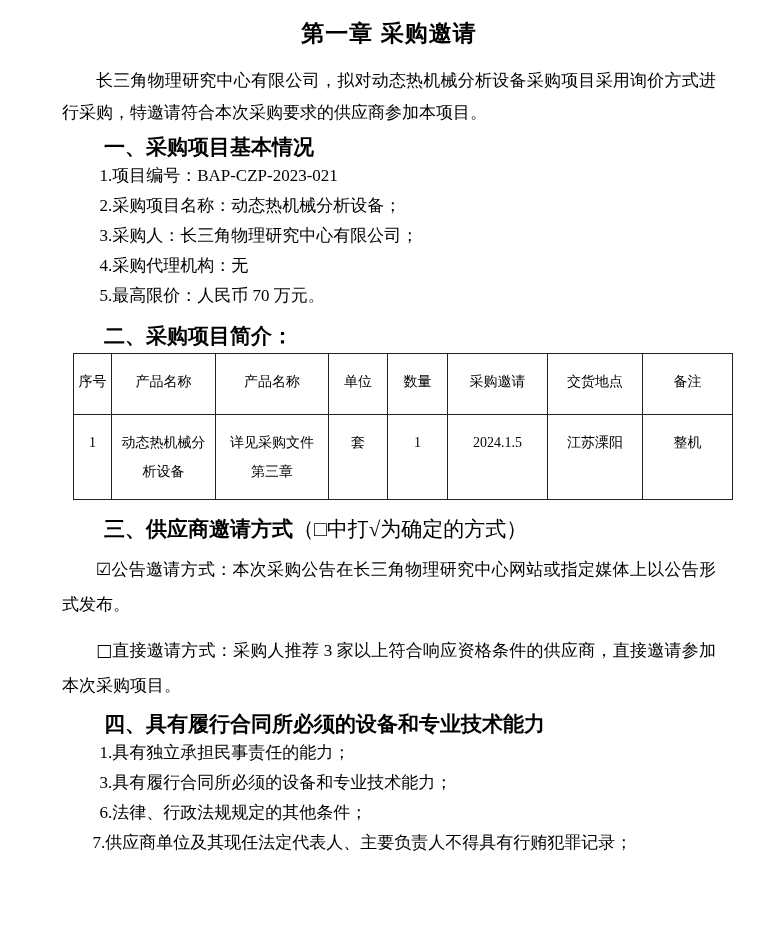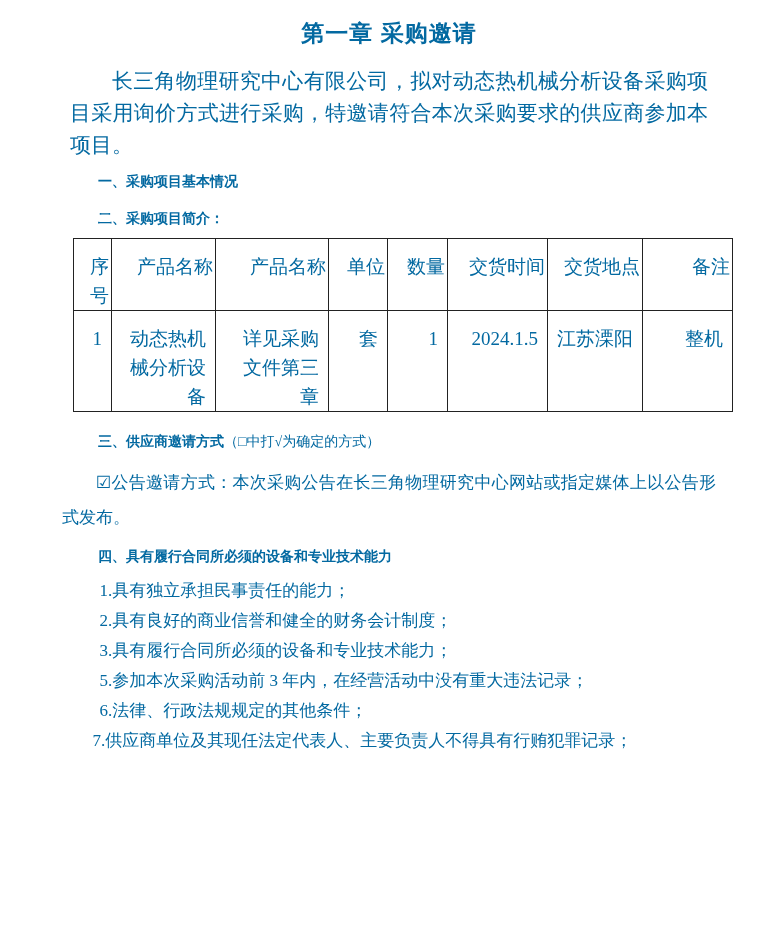--- a/index.html
+++ b/index.html
@@ -8,45 +8,45 @@
     background: #e8e8e8;
   }
   .page {
     position: relative;
     width: 778px;
     height: 934px;
     margin: 0 auto;
     background: #ffffff;
     box-sizing: border-box;
     padding: 14px 62px 0 62px;
-    color: #0369a1;
+    color: #000000;
     font-family: "Liberation Serif", "DejaVu Serif", serif;
     overflow: hidden;
   }
   .doc-title {
     font-family: "Liberation Sans", "DejaVu Sans", sans-serif;
     font-weight: 700;
     font-size: 23px;
     text-align: center;
     margin: 4px 0 16px 0;
     letter-spacing: 1px;
   }
   .para {
-    font-size: 21px;
+    font-size: 17px;
     line-height: 32px;
     text-align: justify;
-    margin: 8px;
+    margin: 0;
     text-indent: 2em;
   }
   .sec-heading {
     font-family: "Liberation Sans", "DejaVu Sans", sans-serif;
     font-weight: 700;
-    font-size: 14px;
+    font-size: 21px;
     line-height: 24px;
-    margin: 8px;
+    margin: 0;
     padding-left: 2em;
   }
   .sec-heading .note {
     font-family: "Liberation Serif", "DejaVu Serif", serif;
     font-weight: 400;
   }
   .h1-gap { margin-top: 6px; }
   .h2-gap { margin-top: 13px; }
   .h3-gap { margin-top: 17px; }
   .h4-gap { margin-top: 9px; }
@@ -62,23 +62,23 @@
   .summary-table {
     border-collapse: collapse;
     table-layout: fixed;
     width: 619px;
     margin: 5px 0 0 11px;
   }
   .summary-table th,
   .summary-table td {
     border: 1px solid #222222;
     font-weight: 400;
-    font-size: 19px;
+    font-size: 14px;
     line-height: 29px;
-    text-align: right;
+    text-align: center;
     vertical-align: top;
     padding: 13px 9px 0 9px;
     overflow: hidden;
     word-break: break-all;
   }
   .summary-table th { padding-left: 2px; padding-right: 2px; }
   .summary-table tr.hdr { height: 61px; }
   .summary-table tr.data { height: 85px; }
   .col-0 { width: 33px; }
   .col-1 { width: 99px; }
@@ -101,57 +101,63 @@
 <body>
 
 <div class="page">
 
   <h1 class="doc-title">第一章 采购邀请</h1>
 
   <p class="para">长三角物理研究中心有限公司，拟对动态热机械分析设备采购项目采用询价方式进行采购，特邀请符合本次采购要求的供应商参加本项目。</p>
 
   <h2 class="sec-heading h1-gap">一、采购项目基本情况</h2>
 
+  <div class="items-block">
+    <p class="item">1.项目编号：BAP-CZP-2023-021</p>
+    <p class="item">2.采购项目名称：动态热机械分析设备；</p>
+    <p class="item">3.采购人：长三角物理研究中心有限公司；</p>
+    <p class="item">4.采购代理机构：无</p>
+    <p class="item">5.最高限价：人民币 70 万元。</p>
+  </div>
 
   <h2 class="sec-heading h2-gap">二、采购项目简介：</h2>
 
   <table class="summary-table">
     <tbody>
       <tr class="hdr">
         <th class="col-0">序号</th>
         <th class="col-1">产品名称</th>
         <th class="col-2">产品名称</th>
         <th class="col-3">单位</th>
         <th class="col-4">数量</th>
-        <th class="col-5">交货时间</th>
+        <th class="col-5">采购邀请</th>
         <th class="col-6">交货地点</th>
         <th class="col-7">备注</th>
       </tr>
       <tr class="data">
         <td class="col-0">1</td>
         <td class="col-1">动态热机械分析设备</td>
         <td class="col-2">详见采购文件第三章</td>
         <td class="col-3">套</td>
         <td class="col-4">1</td>
         <td class="col-5">2024.1.5</td>
         <td class="col-6">江苏溧阳</td>
         <td class="col-7">整机</td>
       </tr>
     </tbody>
   </table>
 
   <h2 class="sec-heading h3-gap"><span>三、供应商邀请方式</span><span class="note">（□中打√为确定的方式）</span></h2>
 
   <p class="optpara"><span class="checkbox">☑</span><span>公告邀请方式：本次采购公告在长三角物理研究中心网站或指定媒体上以公告形式发布。</span></p>
 
+  <p class="optpara"><span class="checkbox">□</span><span>直接邀请方式：采购人推荐 3 家以上符合响应资格条件的供应商，直接邀请参加本次采购项目。</span></p>
 
   <h2 class="sec-heading h4-gap">四、具有履行合同所必须的设备和专业技术能力</h2>
 
   <div class="items-block">
     <p class="item">1.具有独立承担民事责任的能力；</p>
-    <p class="item">2.具有良好的商业信誉和健全的财务会计制度；</p>
     <p class="item">3.具有履行合同所必须的设备和专业技术能力；</p>
-    <p class="item">5.参加本次采购活动前 3 年内，在经营活动中没有重大违法记录；</p>
     <p class="item">6.法律、行政法规规定的其他条件；</p>
     <p class="item outdent">7.供应商单位及其现任法定代表人、主要负责人不得具有行贿犯罪记录；</p>
   </div>
 
 </div>
 
 </body></html>

